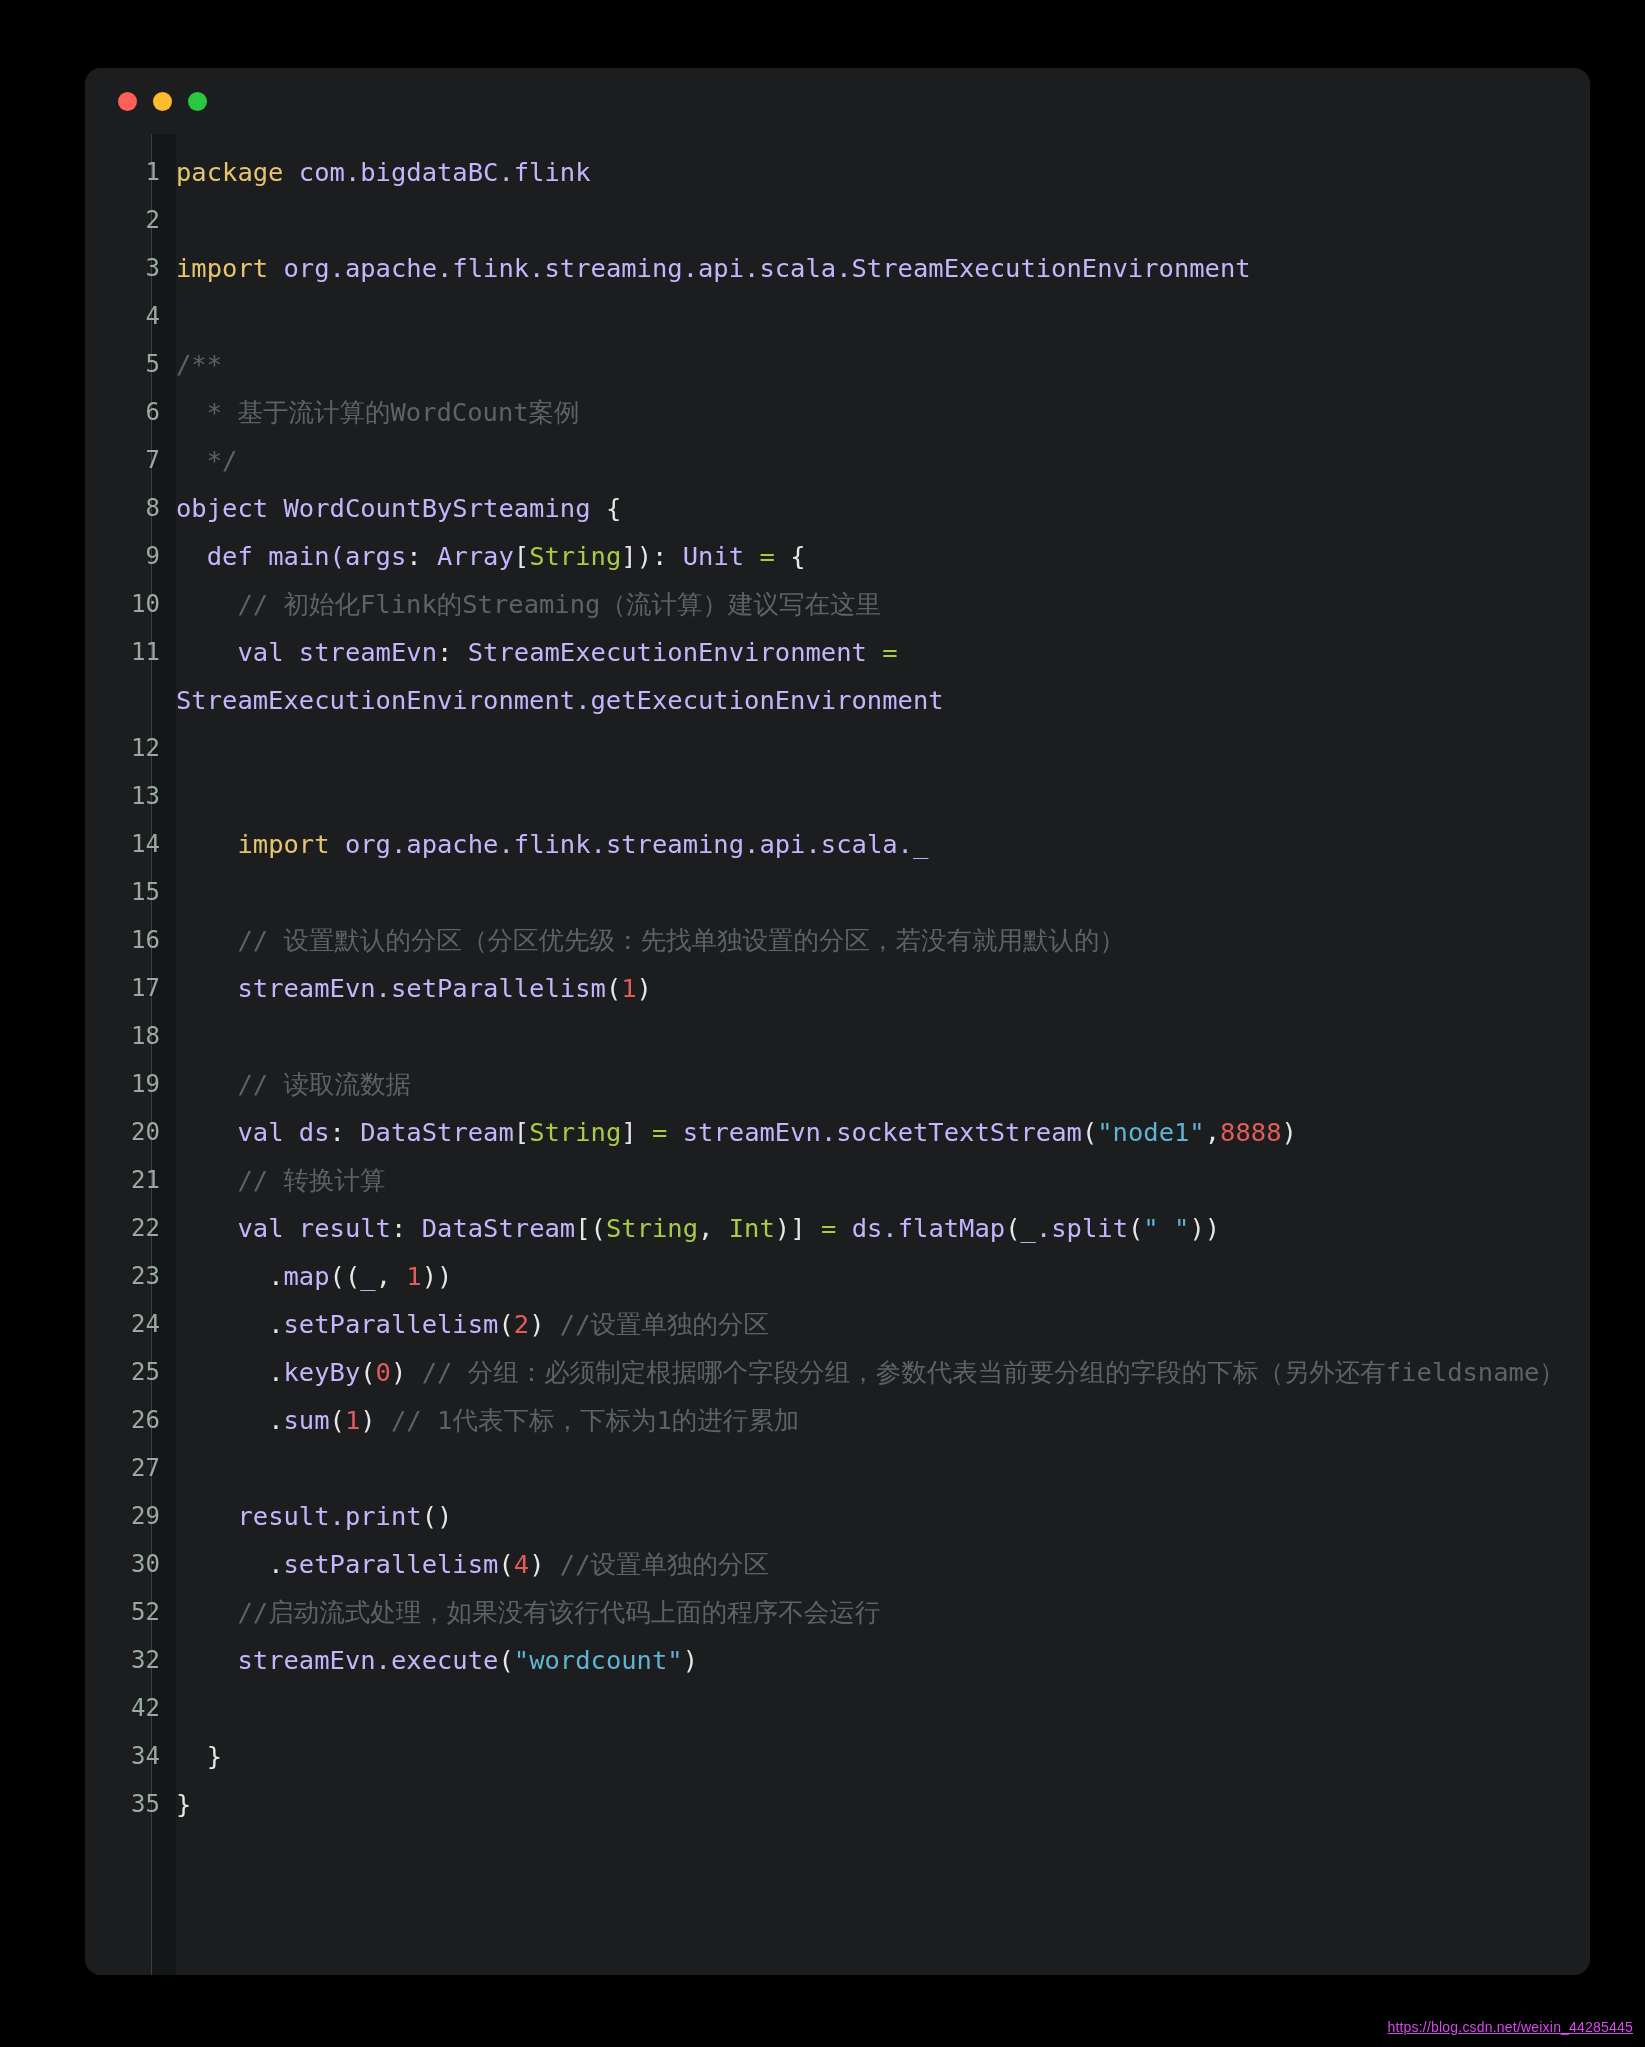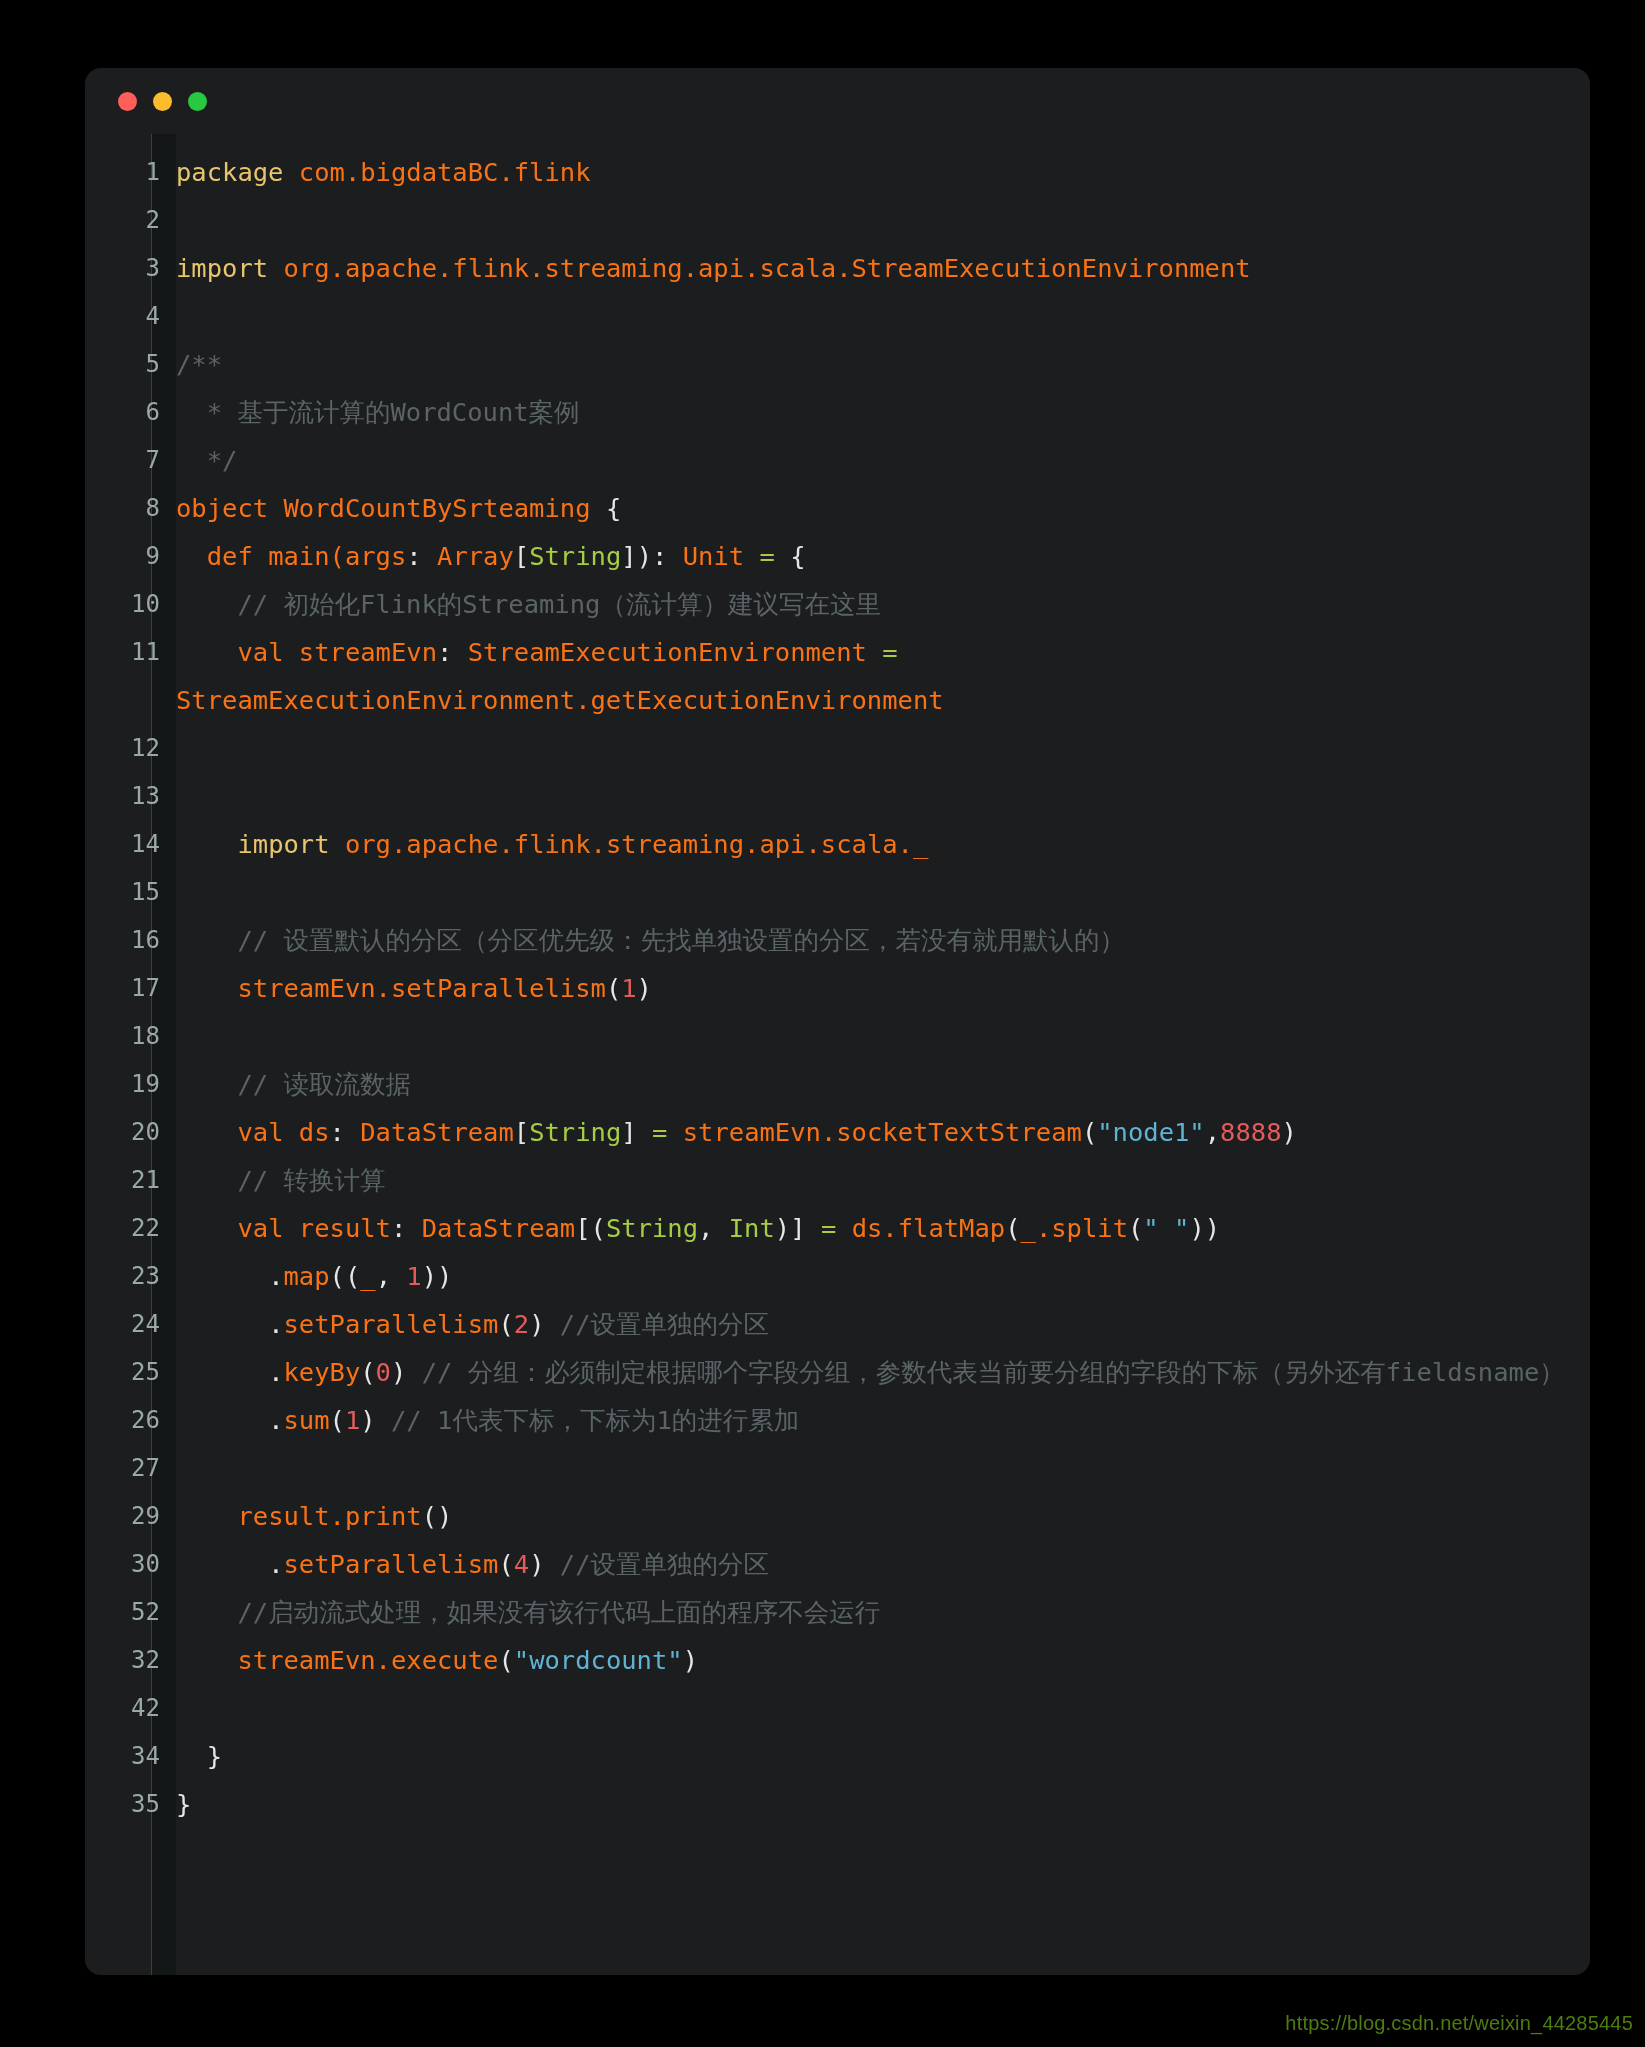--- a/index.html
+++ b/index.html
@@ -111,43 +111,44 @@
     white-space: pre-wrap;
     word-break: break-word;
     padding-left: 0px;
     color: #e6e6e6;
     font-family: "DejaVu Sans Mono", "Liberation Mono", monospace;
   }
   
 
   
   .t-kw      { color: #e8c56c; margin-top: 24px; }   
-  .t-id      { color: #f97316; margin-top: 8px; }   
+  .t-id      { color: #c4b5fd; margin-top: 8px; }   
   .t-type    { color: #a6cd44; }   
   .t-op      { color: #a6cd44; }   
   .t-num     { color: #e35b5b; }   
   .t-cmt     { color: #5a6467; }   
   .t-punct   { color: #e6e6e6; }   
   .t-str     { color: #5fb3d4; }   
   .t-plain   { color: #e6e6e6; }
 
   
   .t-cmt, .t-cjk {
     font-family: "DejaVu Sans Mono", "Liberation Mono", "DejaVu Sans", monospace;
   }
 
   
   .watermark {
     position: absolute;
     right: 12px;
     bottom: 12px;
-    color: #4d7c0f;
-    font-size: 20px;
+    color: #d946ef;
+    font-size: 14px;
     font-family: "Liberation Sans", "DejaVu Sans", sans-serif;
     letter-spacing: 0.2px;
+    text-decoration: underline;
   }
 </style>
 </head>
 <body>
 
 <div id="page-root">
 
   <div class="code-window">
 
     <div class="titlebar">

